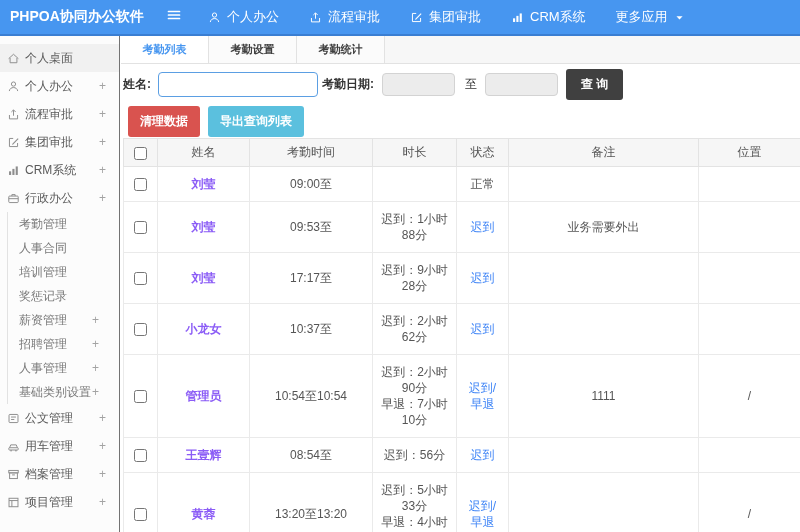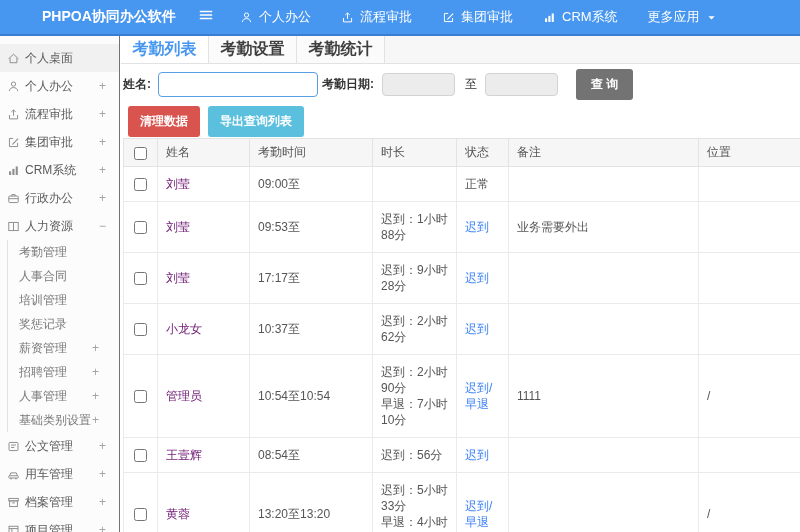--- a/index.html
+++ b/index.html
@@ -2,21 +2,21 @@
 <html><head>
 <meta charset="utf-8">
 <style>
   * { box-sizing:border-box; margin:0; padding:0; }
   html,body { width:800px; height:532px; overflow:hidden; }
   body { position:relative; background:#fff; font-family:"Liberation Sans","DejaVu Sans",sans-serif; }
 
   
   .header { position:absolute; top:0; left:0; width:800px; height:36px; background:#4796f0;
             border-bottom:2px solid #3a7ed2; display:flex; align-items:center; color:#fff; z-index:5; }
-  .brand { font-size:14px; font-weight:bold; padding-left:10px; width:160px; white-space:nowrap;margin-left:32px; }
+  .brand { font-size:14px; font-weight:bold; padding-left:10px; width:160px; white-space:nowrap; }
   .hamburger { margin-left:6px; display:flex; align-items:center; cursor:pointer; color:#fff; }
   .topnav { display:flex; align-items:center; gap:30px; margin-left:26px; font-size:13px; }
   .nav-item { display:flex; align-items:center; gap:6px; cursor:pointer; white-space:nowrap; }
   .nav-item .icon { display:flex; }
 
   
   .sidebar { position:absolute; top:36px; left:0; bottom:0; width:120px; background:#fcfcfc;
              border-right:1px solid #737373; padding-top:8px; font-size:12px; color:#5a5a5a; overflow:hidden; }
   .side-item { height:28px; display:flex; align-items:center; padding-left:7px; position:relative; cursor:pointer; }
   .side-item.active { background:#f1f1f1; }
@@ -24,52 +24,52 @@
   .side-item .lbl { white-space:nowrap; }
   .plus { position:absolute; right:13px; color:#a3a3a3; font-size:12px; }
   .side-sub { border-left:1px solid #e2e2e2; margin-left:7px; }
   .side-sub-item { height:24px; display:flex; align-items:center; padding-left:11px; color:#787878;
                    position:relative; cursor:pointer; white-space:nowrap; }
   .side-sub-item .plus { right:20px; }
 
   
   .tabbar { position:absolute; left:121px; top:36px; right:0; height:28px; background:#f7f7f7;
             border-bottom:1px solid #e2e2e2; display:flex; }
-  .tab { width:88px; display:flex; align-items:center; justify-content:center; font-size:16px; font-weight:bold;
+  .tab { width:88px; display:flex; align-items:center; justify-content:center; font-size:11px; font-weight:bold;
          color:#3f3f3f; border-right:1px solid #e2e2e2; background:#fbfbfb; cursor:pointer; }
   .tab.active { background:#fff; color:#4796f0; }
 
   
   .filterbar { position:absolute; left:121px; top:64px; right:0; height:40px; background:#fff;
                display:flex; align-items:center; font-size:12px; color:#333; padding-left:2px; }
   .filterbar label { font-weight:bold; white-space:nowrap; }
   .name-input { width:160px; height:25px; border:1px solid #5b9fe3; border-radius:4px; margin-left:7px;
                 padding:0 6px; font-size:12px; outline:none; font-family:inherit; }
   .date-label { margin-left:4px; }
   .date-input { width:73px; height:23px; background:#ececec; border:1px solid #d3d3d3; border-radius:4px;
                 margin-left:8px; padding:0 6px; font-size:12px; font-family:inherit; }
   .to { margin-left:10px; }
 
   .btn { border:none; color:#fff; font-size:12px; font-weight:bold; border-radius:3px; cursor:pointer; font-family:inherit; }
-  .btn-primary { background:#737373; padding:7px 15px; margin-left:18px; }
+  .btn-primary { background:#404040; padding:7px 15px; margin-left:8px; }
   .btn-danger { background:#d9534f; padding:7px 12px;font-family:Liberation Serif, serif; }
   .btn-info { background:#5bc0de; padding:7px 12px; }
 
   
   .actions { position:absolute; left:121px; top:104px; right:0; height:34px; display:flex; align-items:center;
              gap:8px; padding-left:7px; }
 
   
   .table-wrap { position:absolute; left:123px; top:138px; right:0; bottom:0; overflow:hidden; }
   table { border-collapse:collapse; table-layout:fixed; width:677px; font-size:12px; color:#555; }
-  th,td { border:1px solid #eaeaea; text-align:left; vertical-align:middle; overflow:hidden; }
+  th,td { border:1px solid #eaeaea; text-align:center; vertical-align:middle; overflow:hidden; }
   thead th { background:#f6f6f6; font-weight:normal; color:#555; padding:5px 8px; border-color:#e3e3e3; }
   td { padding:9px 8px; line-height:16px; background:#fff; }
   .c { text-align:center; padding:5px 4px; }
-  .name-link { color:#701a75; cursor:pointer; }
+  .name-link { color:#8b5cf6; cursor:pointer;font-weight:bold; }
   .red { color:#3b82f6; }
   input[type=checkbox] { width:13px; height:13px; margin:0; vertical-align:middle; }
 </style>
 </head>
 <body>
 
 <div class="header">
   <div class="brand">PHPOA协同办公软件</div>
   <div class="hamburger" id="hamburger">
       <span class="icon"><svg viewBox="0 0 16 16" width="16" height="16">
@@ -177,30 +177,20 @@
     </div>
     <div class="side-item">
       <span class="icon">
         <svg viewBox="0 0 16 16" width="13" height="13">
           <rect x="2.2" y="5" width="11.6" height="8" rx="1" fill="none" stroke="currentColor" stroke-width="1.2"></rect>
           <path d="M6 5V3.2h4V5M2.2 8.2h11.6" fill="none" stroke="currentColor" stroke-width="1.2"></path>
         </svg>
       </span>
       <span class="lbl">行政办公</span>
       <span class="plus">+</span>
-    </div>
-    <div class="side-item">
-      <span class="icon">
-        <svg viewBox="0 0 16 16" width="13" height="13">
-          <rect x="2.2" y="3" width="11.6" height="10" fill="none" stroke="currentColor" stroke-width="1.2"></rect>
-          <path d="M8 3v10" stroke="currentColor" stroke-width="1.2"></path>
-        </svg>
-      </span>
-      <span class="lbl">人力资源</span>
-      <span class="plus">−</span>
     </div>
     <div class="side-sub">
       <div class="side-sub-item">
         <span class="lbl">考勤管理</span>
       </div>
       <div class="side-sub-item">
         <span class="lbl">人事合同</span>
       </div>
       <div class="side-sub-item">
         <span class="lbl">培训管理</span>

